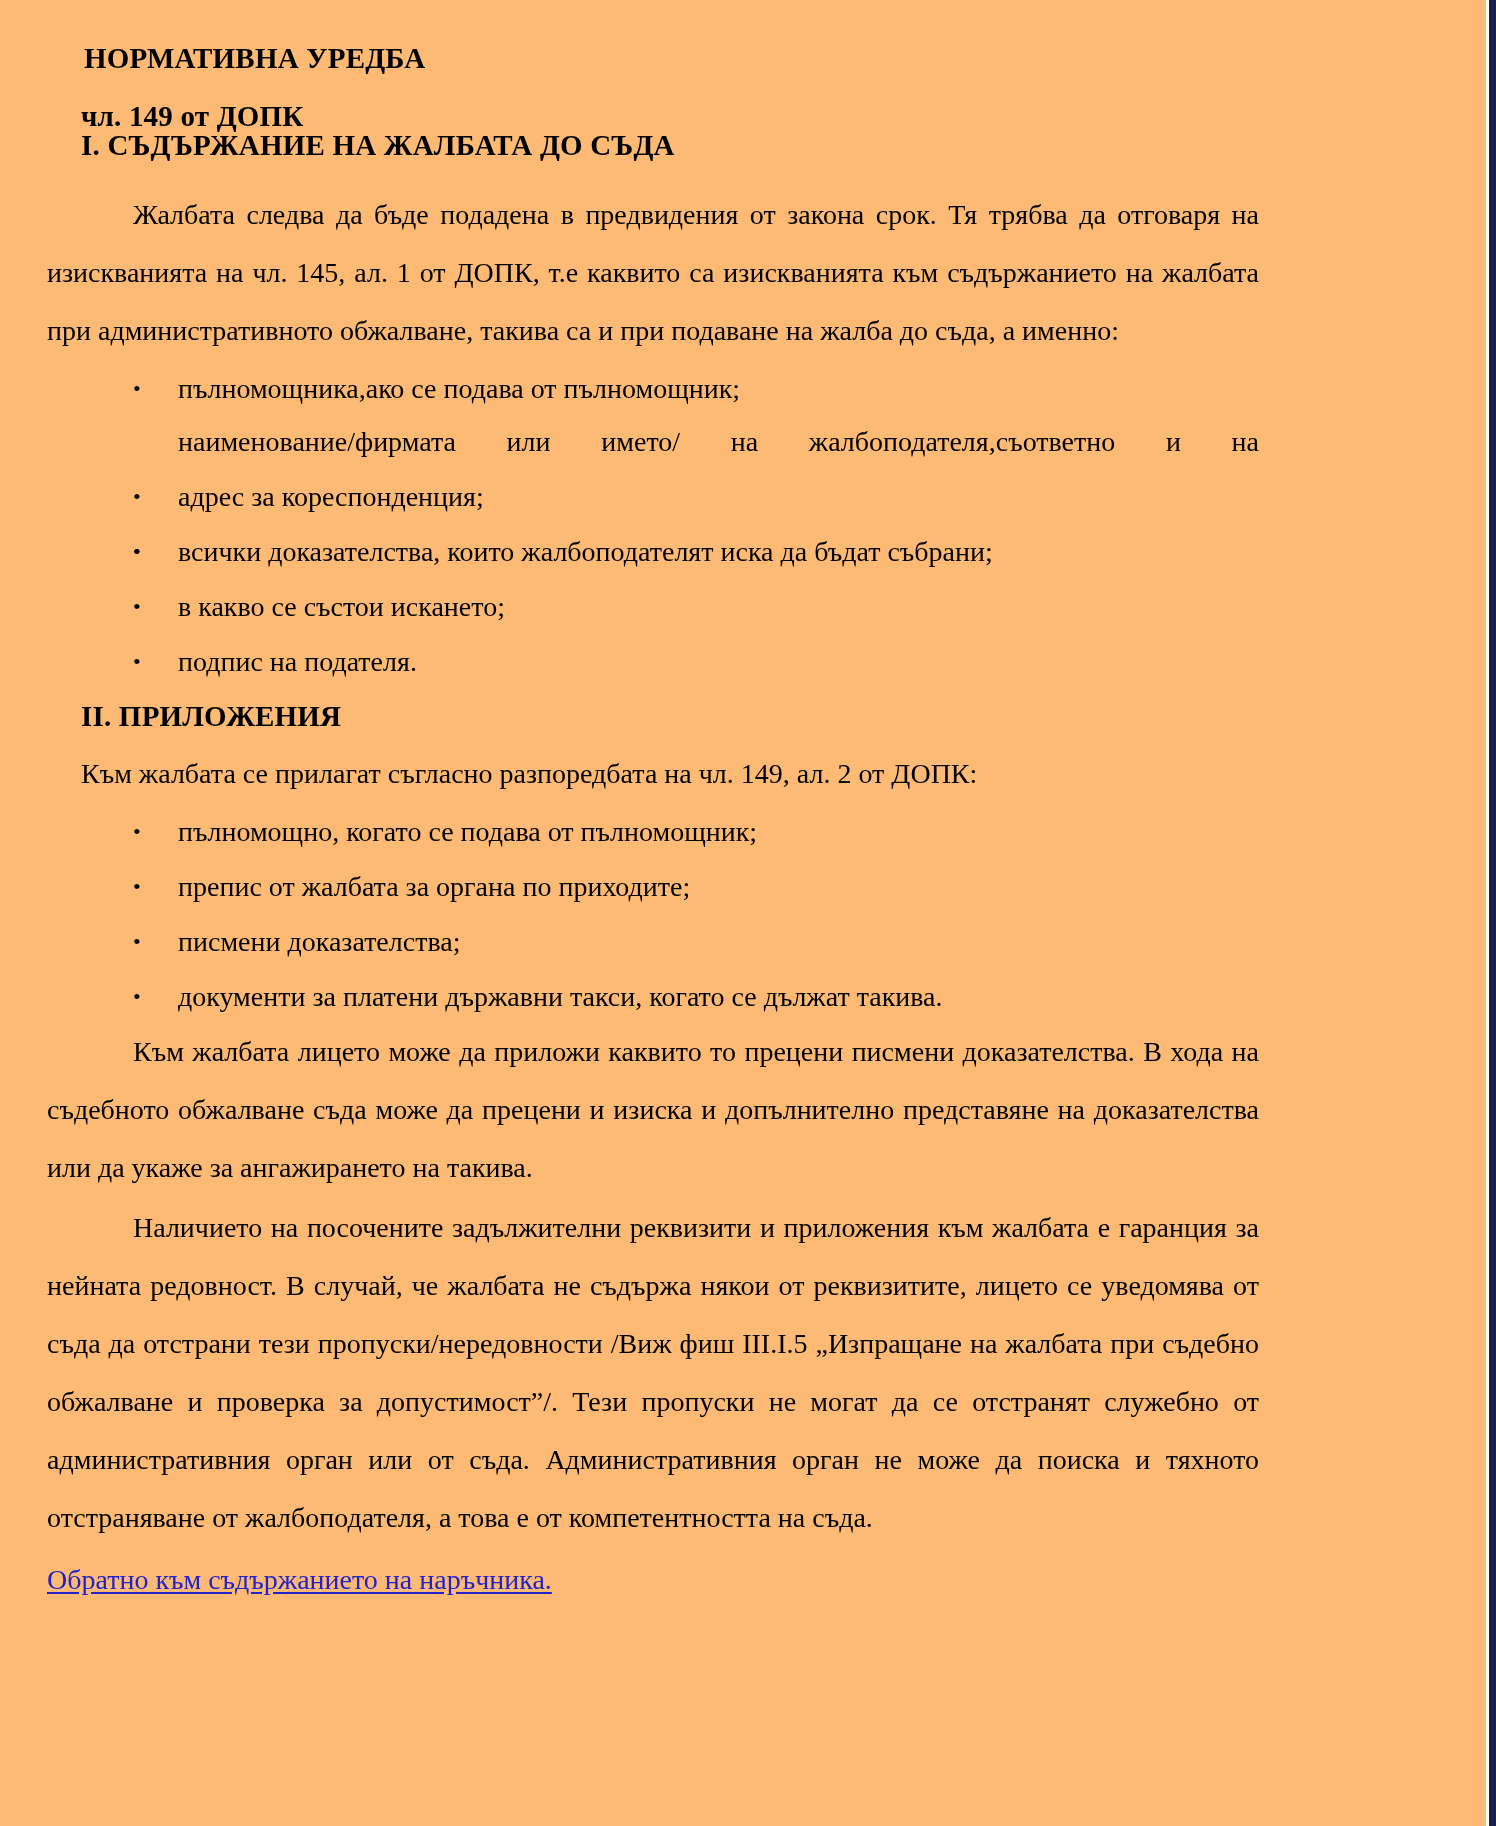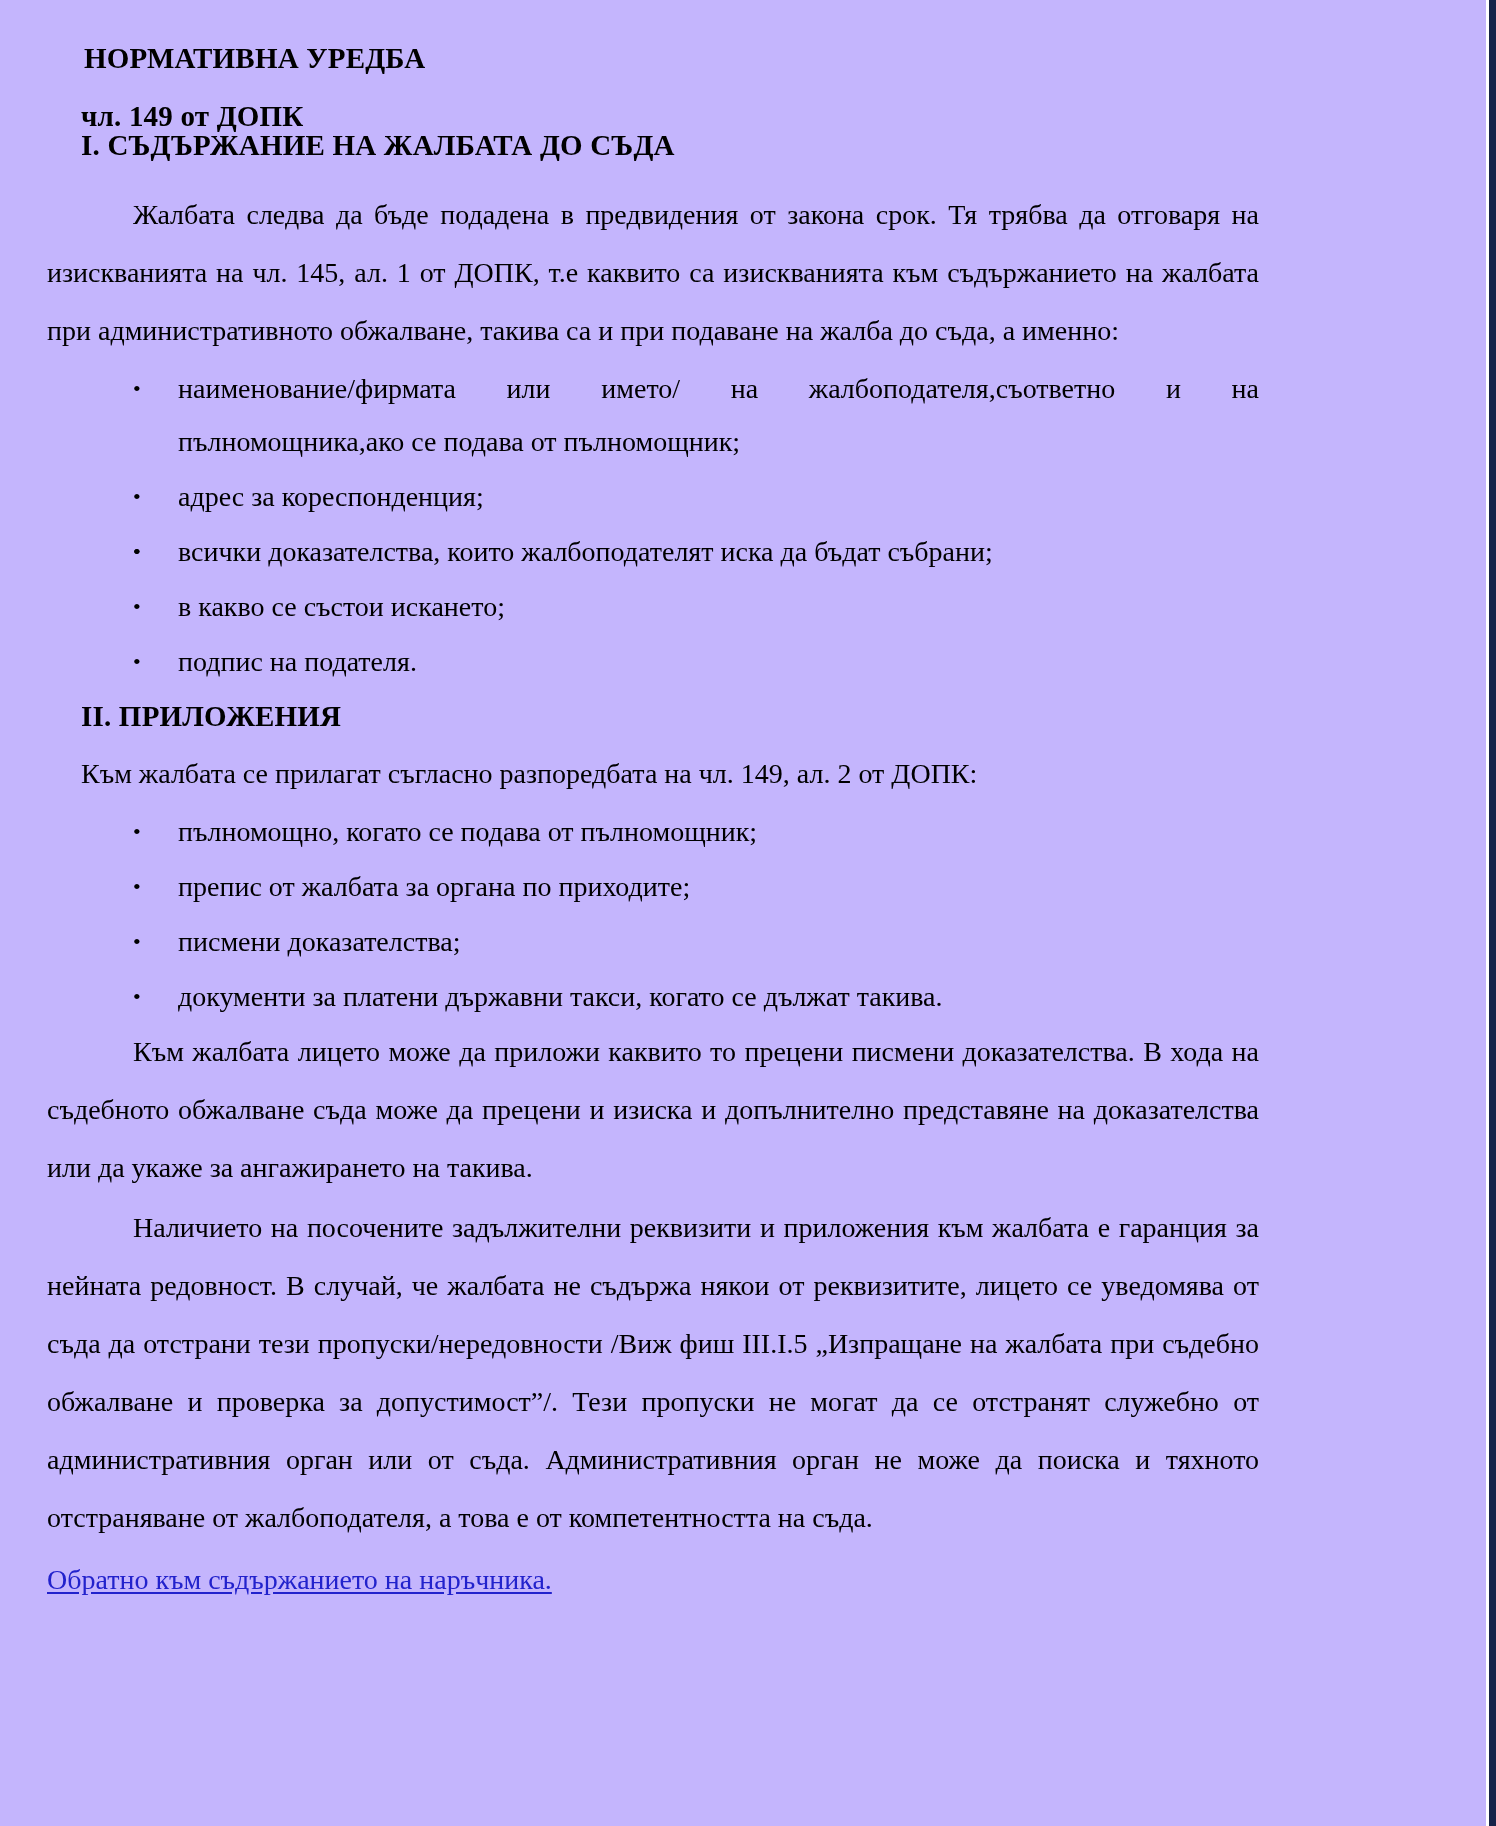--- a/index.html
+++ b/index.html
@@ -6,21 +6,21 @@
   html, body {
     margin: 0;
     padding: 0;
     background: #ffffff;
   }
 
   .page {
     position: relative;
     width: 1496px;
     height: 1826px;
-    background: #c4b5fd;
+    background: #fdba74;
     box-sizing: border-box;
     overflow: hidden;
     font-family: "Liberation Serif", "DejaVu Serif", serif;
     color: #000000;
   }
 
   
   .page-edge-right {
     position: absolute;
     top: 0;
@@ -178,22 +178,22 @@
 
     <h3 class="section-heading">I. СЪДЪРЖАНИЕ НА ЖАЛБАТА ДО СЪДА</h3>
 
     <div class="para-block">
       <p class="para indent">Жалбата следва да бъде подадена в предвидения от закона срок. Тя трябва да отговаря на изискванията на чл. 145, ал. 1 от ДОПК, т.е каквито са изискванията към съдържанието на жалбата при административното обжалване, такива са и при подаване на жалба до съда, а именно:</p>
     </div>
 
     <ul class="bullets">
       <li class="two-line">
         <span class="bullet-glyph">•</span>
+        <span class="li-text">пълномощника,ако се подава от пълномощник;</span>
         <span class="li-text force-justify">наименование/фирмата или името/ на жалбоподателя,съответно и на</span>
-        <span class="li-text">пълномощника,ако се подава от пълномощник;</span>
       </li>
       <li>
         <span class="bullet-glyph">•</span>
         <span class="li-text">адрес за кореспонденция;</span>
       </li>
       <li>
         <span class="bullet-glyph">•</span>
       </li>
       <li>
         <span class="bullet-glyph">•</span>

